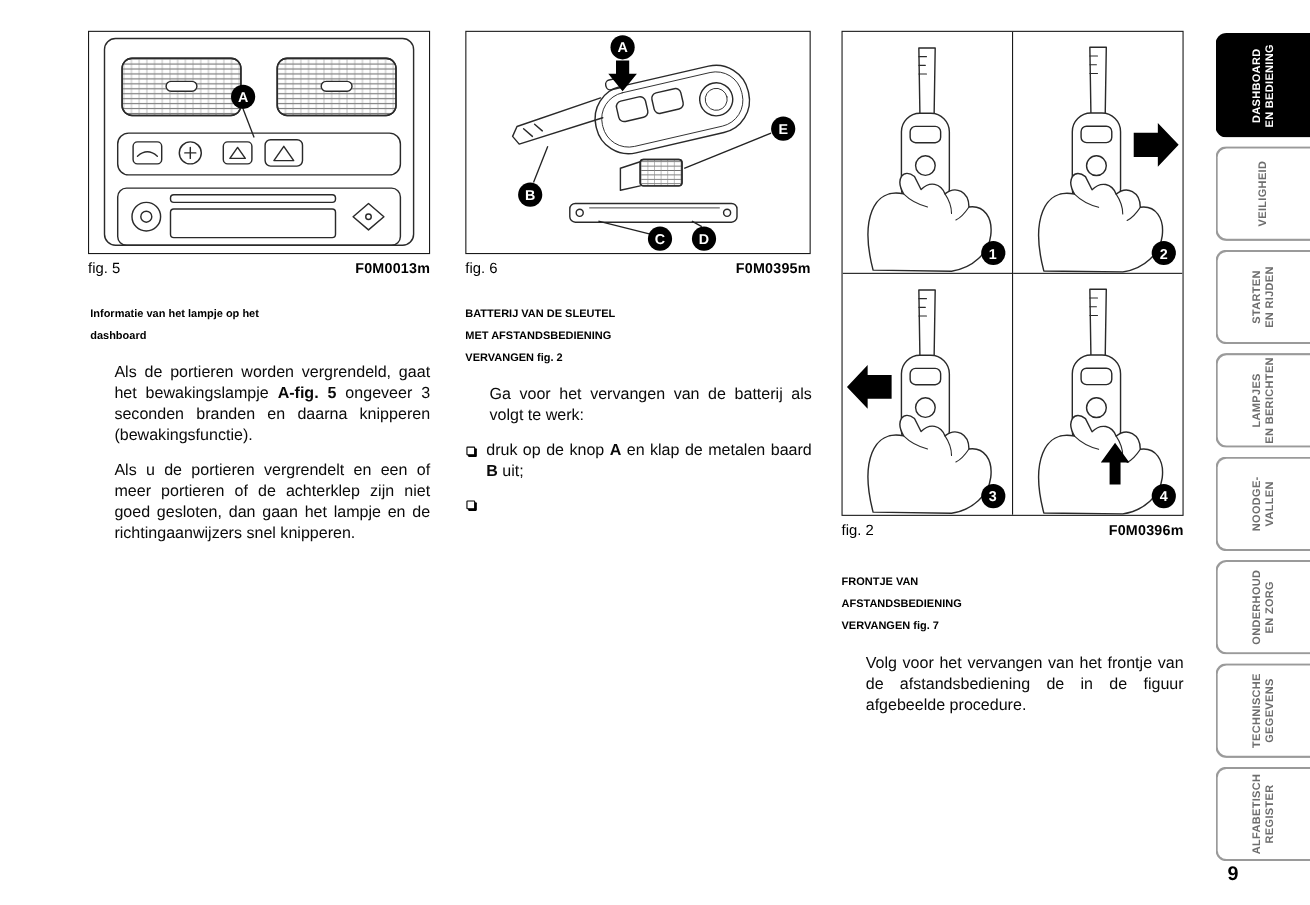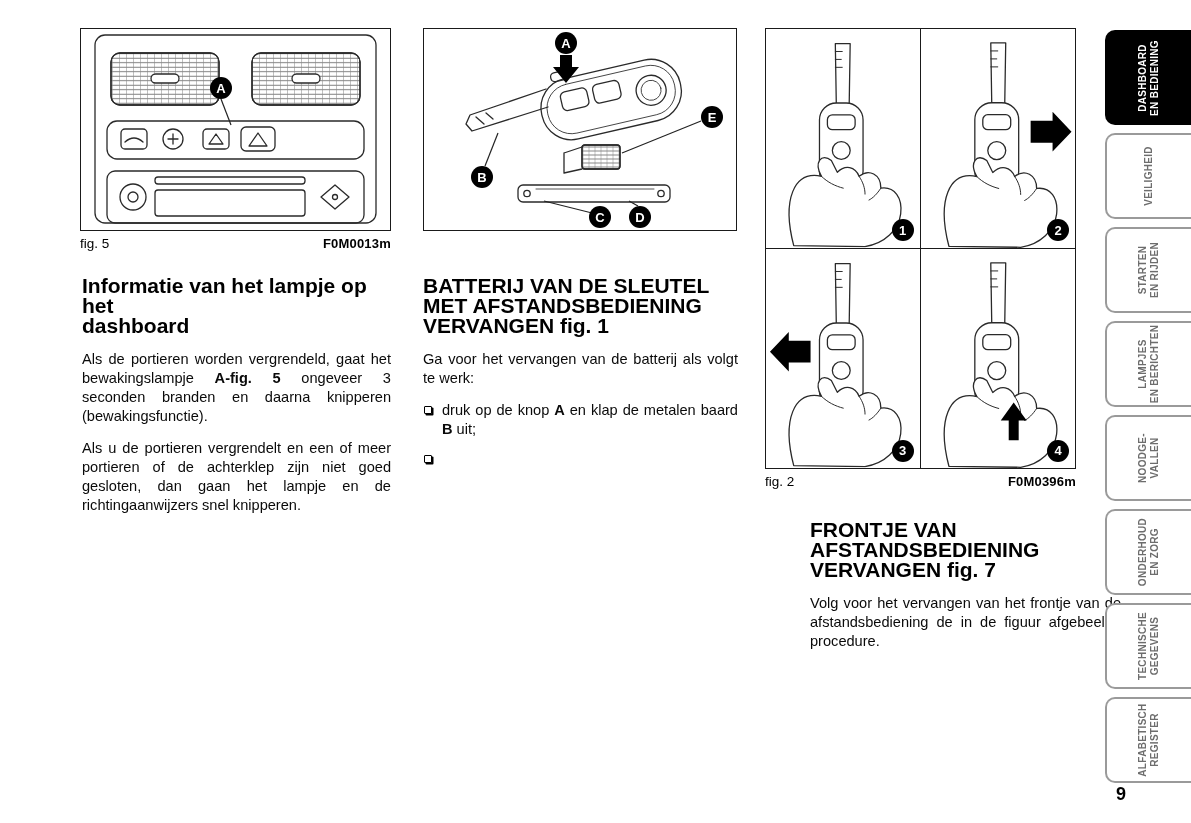--- a/index.html
+++ b/index.html
@@ -22,22 +22,22 @@
   .q { position:relative; }
   .q1 { border-right:1.3px solid #1a1a1a; border-bottom:1.3px solid #1a1a1a; }
   .q2 { border-bottom:1.3px solid #1a1a1a; }
   .q3 { border-right:1.3px solid #1a1a1a; }
   .step-badge { position:absolute; right:6px; bottom:7px; width:22px; height:22px; border-radius:50%;
                 background:#000; color:#fff; font-weight:bold; font-size:13px;
                 display:flex; align-items:center; justify-content:center; }
 
   
   .col { position:absolute; font-size:14.6px; line-height:19px; text-align:justify; color:#0a0a0a; }
-  .col h2 { font-size:21px; line-height:20px; margin-bottom:14px; white-space:pre-line; text-align:left; color:#000; }
-  .col p { margin-bottom:13px; }
+  .col h2 { font-size:10px; line-height:20px; margin-bottom:14px; white-space:pre-line; text-align:left; color:#000; }
+  .col p { margin-bottom:13px;margin-left:22px; }
   .b { font-weight:bold; }
 
   .bullet { position:relative; padding-left:19px; margin-bottom:11px; text-align:justify; }
   .bullet-marker { position:absolute; left:1px; top:4.5px; width:8px; height:8px;
                    border:1.3px solid #000; background:#fff; border-radius:1px;
                    box-shadow:1.5px 1.5px 0 0 #000; }
 
   
   .pad { display:inline-block; position:relative; width:11px; height:13px; margin:0 2px; vertical-align:-2px; }
   .pad::after { content:""; position:absolute; left:0; bottom:0; width:10px; height:7px; background:#000; border-radius:1px; }
@@ -186,20 +186,24 @@
           <line x1="214" y1="177" x2="205" y2="172" stroke="#222" stroke-width="1.2"></line>
           <circle cx="216" cy="188" r="11" fill="#000"></circle>
           <text x="216" y="192.5" text-anchor="middle" fill="#fff" font-size="13" font-weight="bold">D</text>
         </g>
         <g>
           <line x1="277" y1="92" x2="198" y2="124" stroke="#222" stroke-width="1.2"></line>
           <circle cx="288" cy="88" r="11" fill="#000"></circle>
           <text x="288" y="92.5" text-anchor="middle" fill="#fff" font-size="13" font-weight="bold">E</text>
         </g>
       </svg>
+    </div>
+    <div class="fig-caption-row">
+      <span class="fig-caption">fig. 6</span>
+      <span class="fig-code">F0M0395m</span>
     </div>
   </div>
 
   <div class="fig-block" style="left:765px; top:28px; width:311px;">
     <div class="fig-box" style="height:441px;">
       <div class="fig7-grid">
         <div class="q q1">
           <svg viewBox="0 0 155 220" width="100%" height="100%">
             <use href="#hk"></use>
           </svg>
@@ -237,32 +241,32 @@
   <div class="col" style="left:82px; top:276px; width:309px;">
     <h2>Informatie van het lampje op het
 dashboard</h2>
     <p><span>Als de portieren worden vergrendeld, gaat het bewakingslampje </span><span class="b">A-fig. 5</span><span> ongeveer 3 seconden branden en daarna knipperen (bewakingsfunctie).</span></p>
     <p><span>Als u de portieren vergrendelt en een of meer portieren of de achterklep zijn niet goed gesloten, dan gaan het lampje en de richtingaanwijzers snel knipperen.</span></p>
   </div>
 
   <div class="col" style="left:423px; top:276px; width:315px;">
     <h2>BATTERIJ VAN DE SLEUTEL
 MET AFSTANDSBEDIENING
-VERVANGEN fig. 1</h2>
+VERVANGEN fig. 2</h2>
     <p>Ga voor het vervangen van de batterij als volgt te werk:</p>
     <div class="bullet">
       <span class="bullet-marker"></span>
       <span><span>druk op de knop </span><span class="b">A</span><span> en klap de metalen baard </span><span class="b">B</span><span> uit;</span></span>
     </div>
     <div class="bullet">
       <span class="bullet-marker"></span>
     </div>
   </div>
 
-  <div class="col" style="left:810px; top:520px; width:311px;">
+  <div class="col" style="left:765px; top:520px; width:311px;">
     <h2>FRONTJE VAN
 AFSTANDSBEDIENING
 VERVANGEN fig. 7</h2>
     <p>Volg voor het vervangen van het frontje van de afstandsbediening de in de figuur afgebeelde procedure.</p>
   </div>
 
   <div class="sidebar">
     <div class="tab active">
       <span class="tab-label">DASHBOARD
 EN BEDIENING</span>

